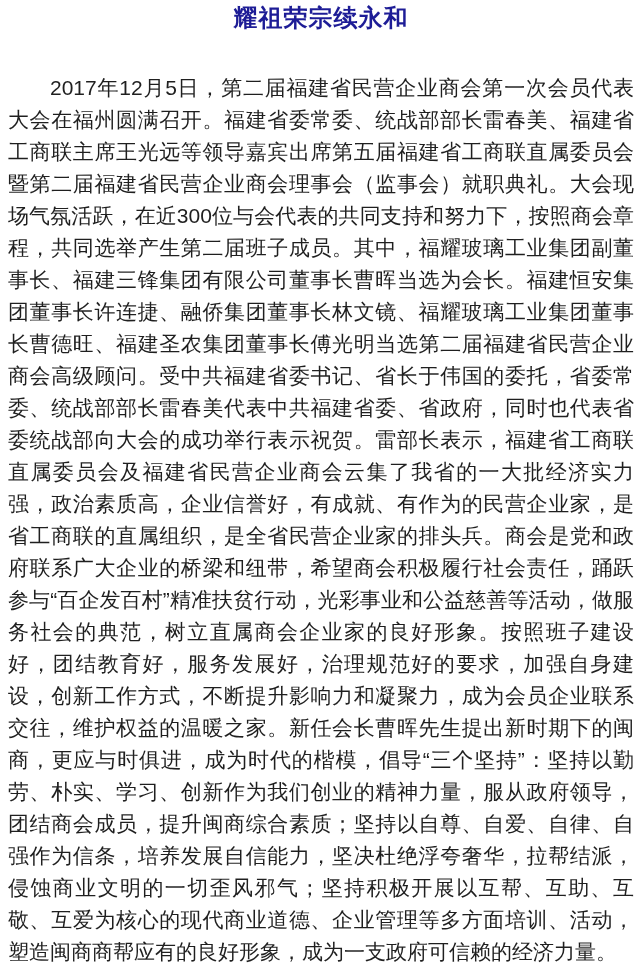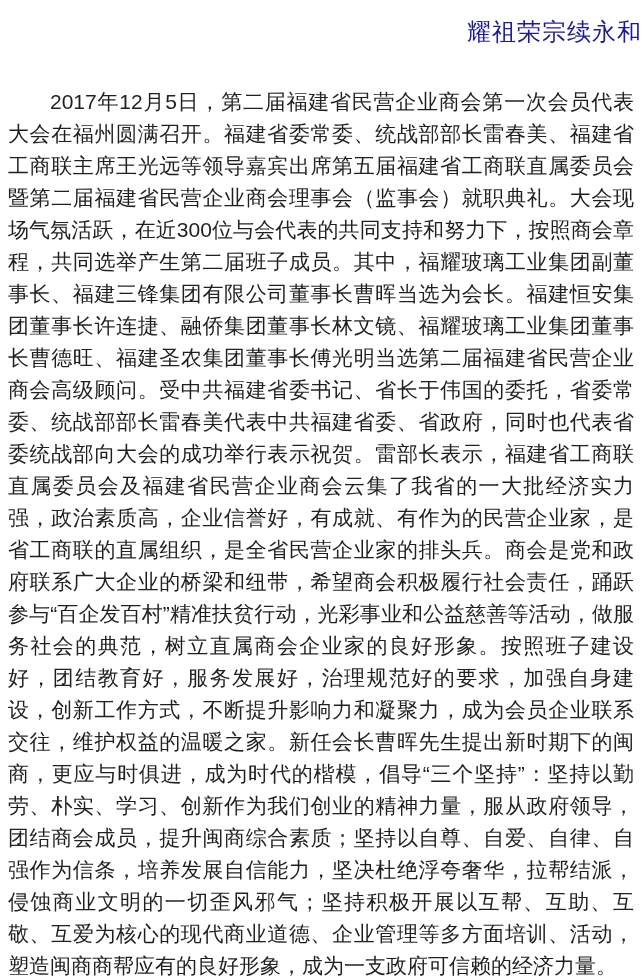--- a/index.html
+++ b/index.html
@@ -14,24 +14,24 @@
     font-family: "Liberation Sans", "DejaVu Sans", sans-serif;
   }
   .doc-page {
     width: 642px;
     height: 976px;
     background: #ffffff;
     box-sizing: border-box;
   }
   .doc-title {
     margin: 0;
-    padding-top: 18px;
-    text-align: right;
+    padding-top: 4px;
+    text-align: center;
     font-size: 24px;
-    font-weight: normal;
+    font-weight: bold;
     letter-spacing: 1px;
     line-height: 28px;
   }
   .doc-body {
     margin: 40px 8px 0 8px;
     font-size: 21px;
     line-height: 32px;
     color: #1f1f1f;
     text-align: justify;
     text-justify: inter-ideograph;

